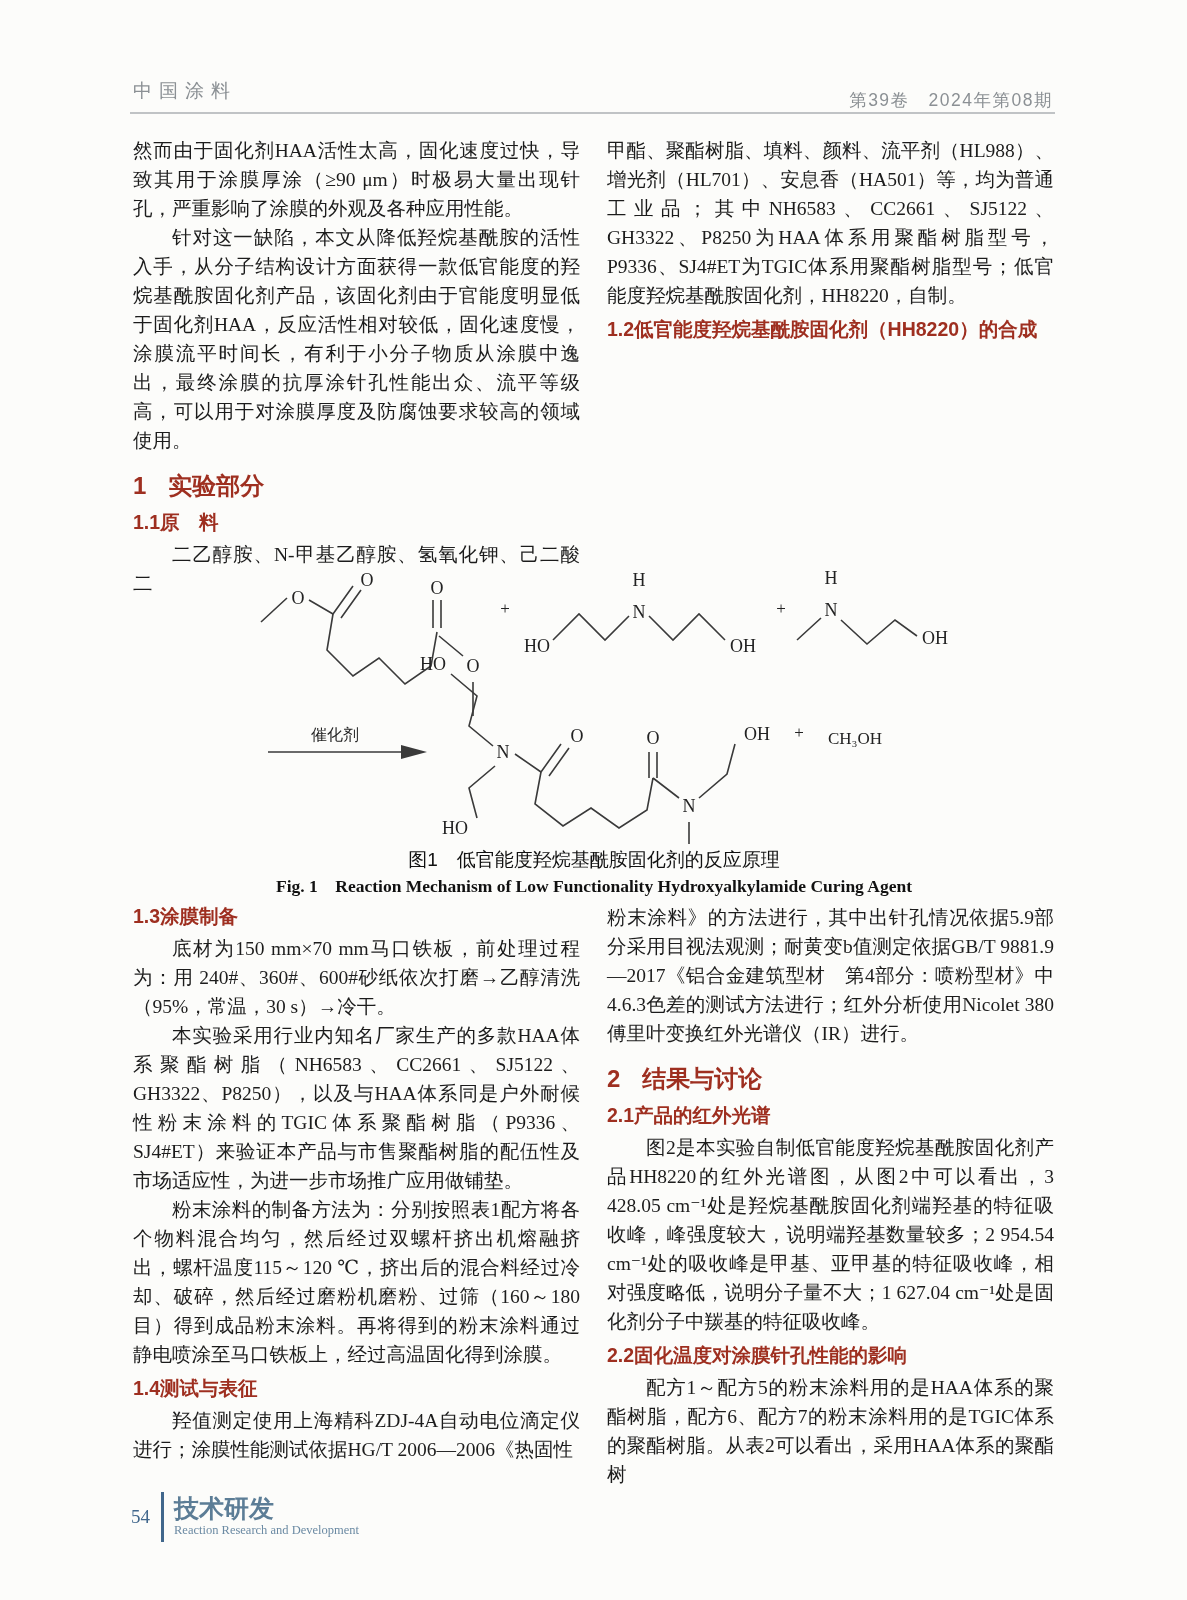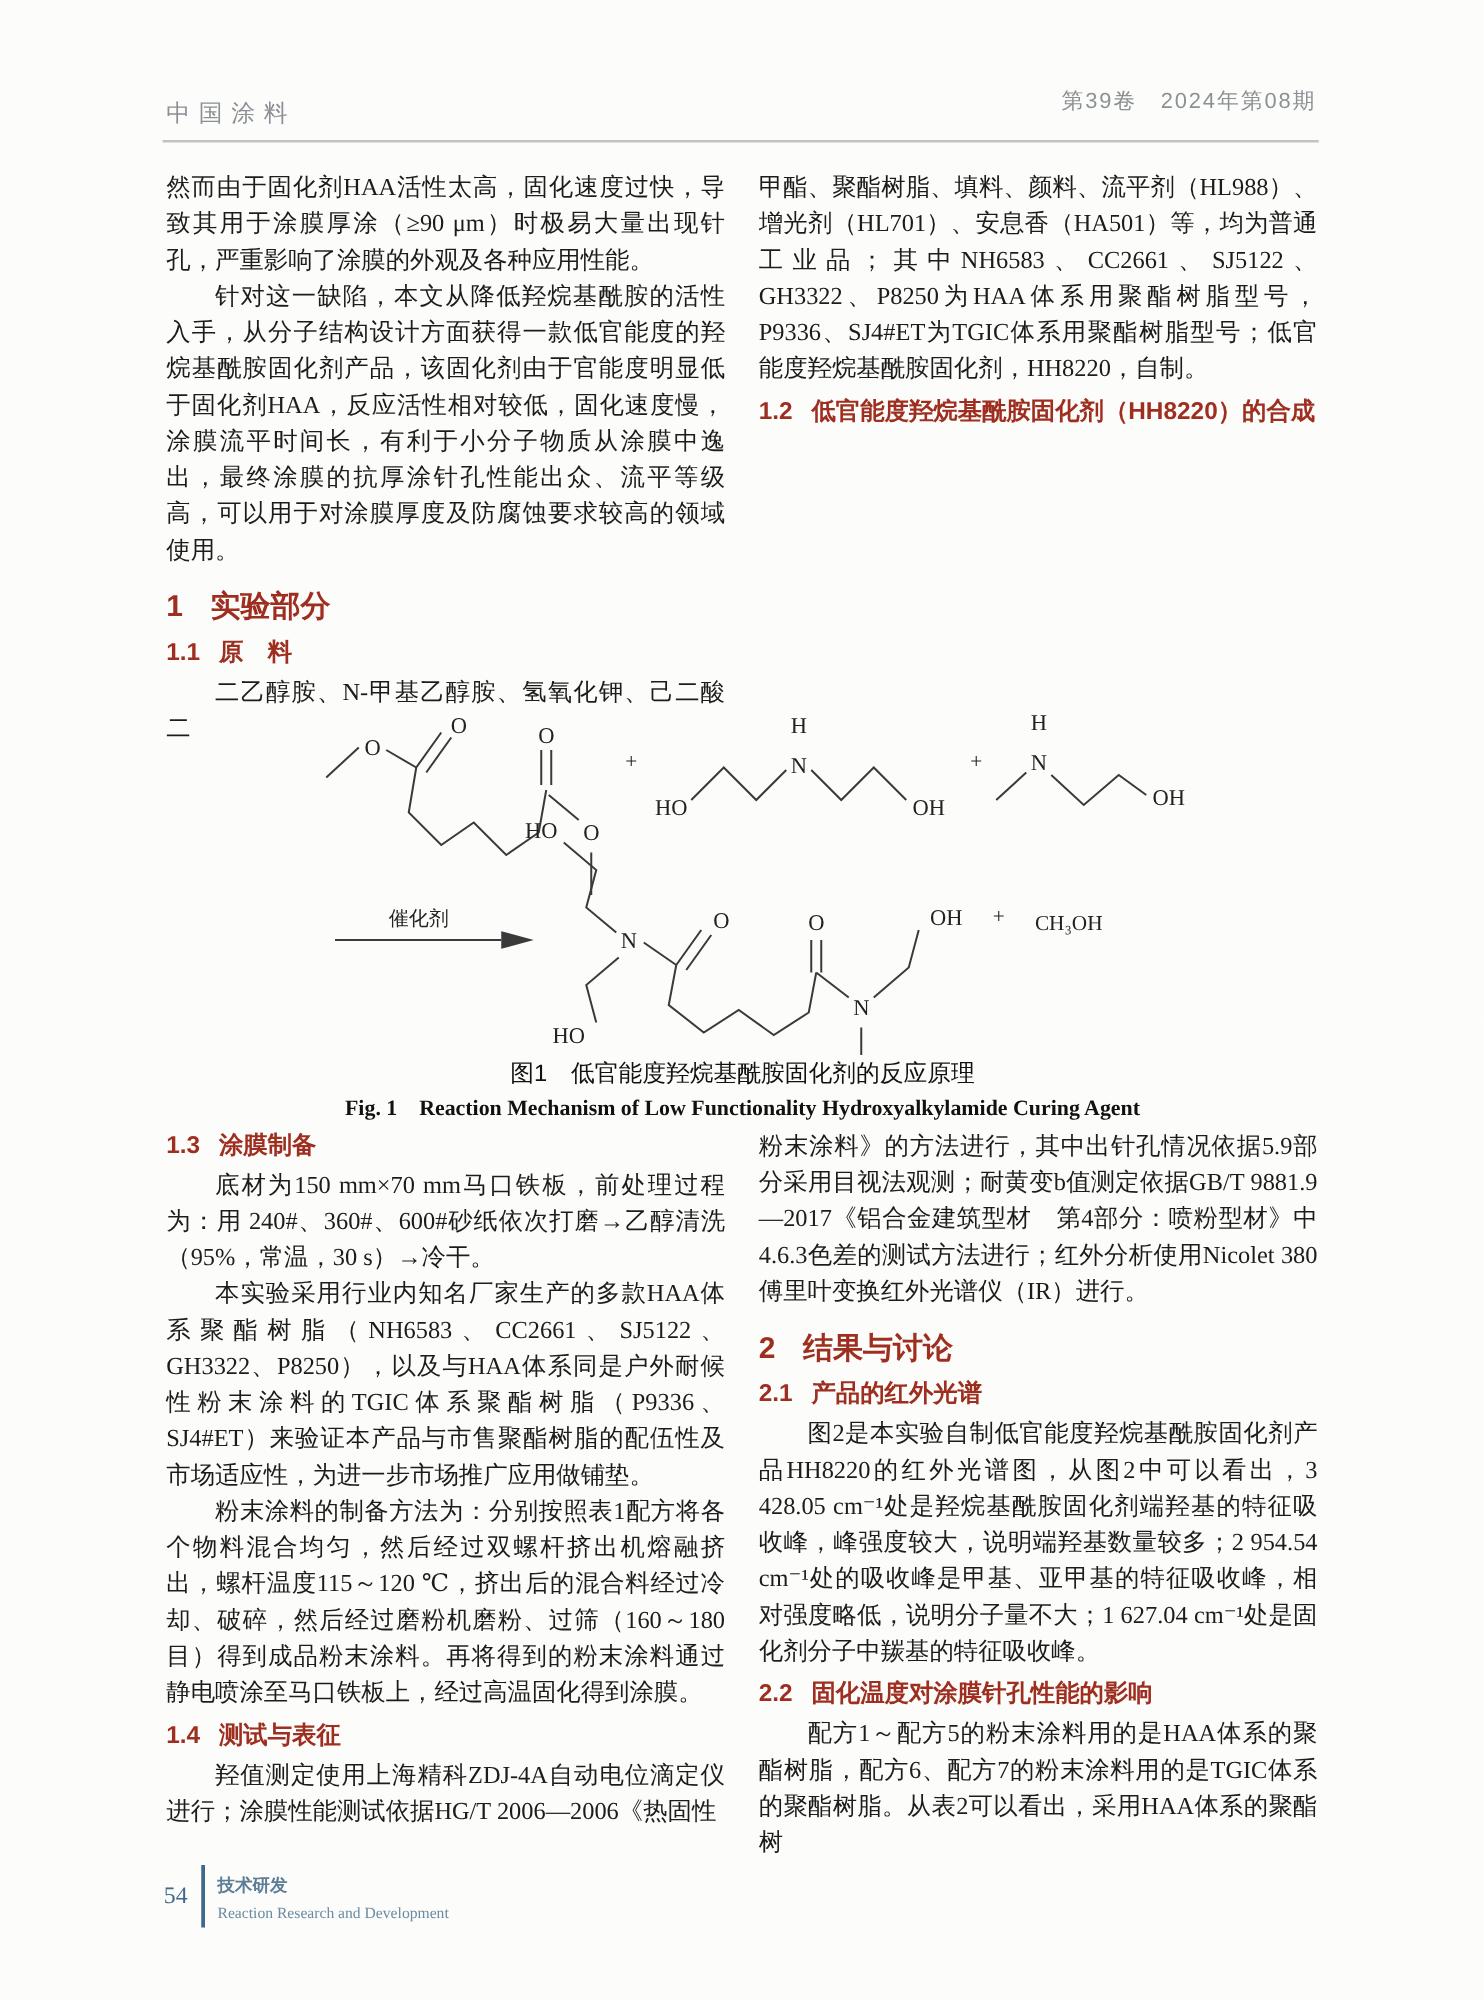--- a/index.html
+++ b/index.html
@@ -8,21 +8,21 @@
     position:relative; width:1187px; height:1600px; background:#fcfcfa;
     font-family:"Liberation Serif","DejaVu Serif",serif; color:#1c1c1c;
     overflow:hidden;
   }
   
   .hdr-journal {
     position:absolute; left:133px; top:78px; font-family:"Liberation Sans","DejaVu Sans",sans-serif;
     font-size:19px; letter-spacing:7px; color:#8b9094;
   }
   .hdr-issue {
-    position:absolute; right:134px; top:68px; font-family:"Liberation Sans","DejaVu Sans",sans-serif;
+    position:absolute; right:134px; top:88px; font-family:"Liberation Sans","DejaVu Sans",sans-serif;
     font-size:17.5px; letter-spacing:1.5px; color:#8b9094;
   }
   .hdr-rule { position:absolute; left:130px; top:112px; width:925px; height:2px; background:#c0c3c5; }
   
   .col { position:absolute; width:447px; font-size:19.5px; line-height:29px; text-align:justify; }
   .col p { margin:0; text-indent:2em; }
   .col p.noindent { text-indent:0; }
   .col-lt { left:133px; top:136px; }
   .col-rt { left:607px; top:136px; }
   .col-lb { left:133px; top:903px; }
@@ -32,21 +32,21 @@
     display:flex; align-items:baseline; font-family:"Liberation Sans","DejaVu Sans",sans-serif;
     font-weight:bold; color:#9e2f20; font-size:24px; line-height:32px; margin:15px 0 7px;
     text-align:left;
   }
   .h-major .num { margin-right:22px; }
   .h-minor {
     display:flex; align-items:baseline; font-family:"Liberation Sans","DejaVu Sans",sans-serif;
     font-weight:bold; color:#9e2f20; font-size:19.5px; line-height:27px; margin:6px 0 4px;
     text-align:left;
   }
-  .h-minor .num { margin-right:15px; }
+  .h-minor .num { }
   
   .figure { position:absolute; left:133px; top:540px; width:922px; }
   .figure svg { display:block; }
   .fig-cap-cn {
     text-align:center; font-family:"Liberation Sans","DejaVu Sans",sans-serif;
     font-weight:normal; font-size:19px; line-height:27px; color:#111;
   }
   .fig-cap-en {
     text-align:center; font-family:"Liberation Serif","DejaVu Serif",serif;
     font-weight:bold; font-size:17.5px; line-height:27px; color:#111;
@@ -54,21 +54,21 @@
   .bond { stroke:#3a3a3a; stroke-width:1.6; fill:none; }
   .ahead { fill:#3a3a3a; }
   .atom { font-family:"Liberation Serif","DejaVu Serif",serif; font-size:18px; fill:#222; text-anchor:middle; }
   .plus { font-family:"Liberation Serif","DejaVu Serif",serif; font-size:17px; fill:#222; text-anchor:middle; }
   .cat  { font-family:"Liberation Serif","DejaVu Serif",serif; font-size:16px; fill:#222; text-anchor:middle; }
   .mol  { font-family:"Liberation Serif","DejaVu Serif",serif; font-size:17px; fill:#222; text-anchor:middle; }
   
   .footer { position:absolute; left:131px; top:1492px; display:flex; align-items:center; }
   .pagenum { font-size:19px; color:#41678c; margin-right:11px; font-family:"Liberation Serif","DejaVu Serif",serif; }
   .fbar { width:3px; height:50px; background:#41678c; margin-right:10px; }
-  .fsec-cn { font-family:"Liberation Sans","DejaVu Sans",sans-serif; font-weight:bold; font-size:14px; color:#5c7d96; line-height:25px; }
+  .fsec-cn { font-family:"Liberation Sans","DejaVu Sans",sans-serif; font-weight:bold; font-size:25px; color:#5c7d96; line-height:25px; }
   .fsec-en { font-family:"Liberation Serif","DejaVu Serif",serif; font-size:12.5px; color:#6b8aa3; line-height:18px; }
 </style>
 </head>
 <body>
 
 <div class="page">
 
   <div class="hdr-journal">中国涂料</div>
   <div class="hdr-issue">第39卷　2024年第08期</div>
   <div class="hdr-rule"></div>

